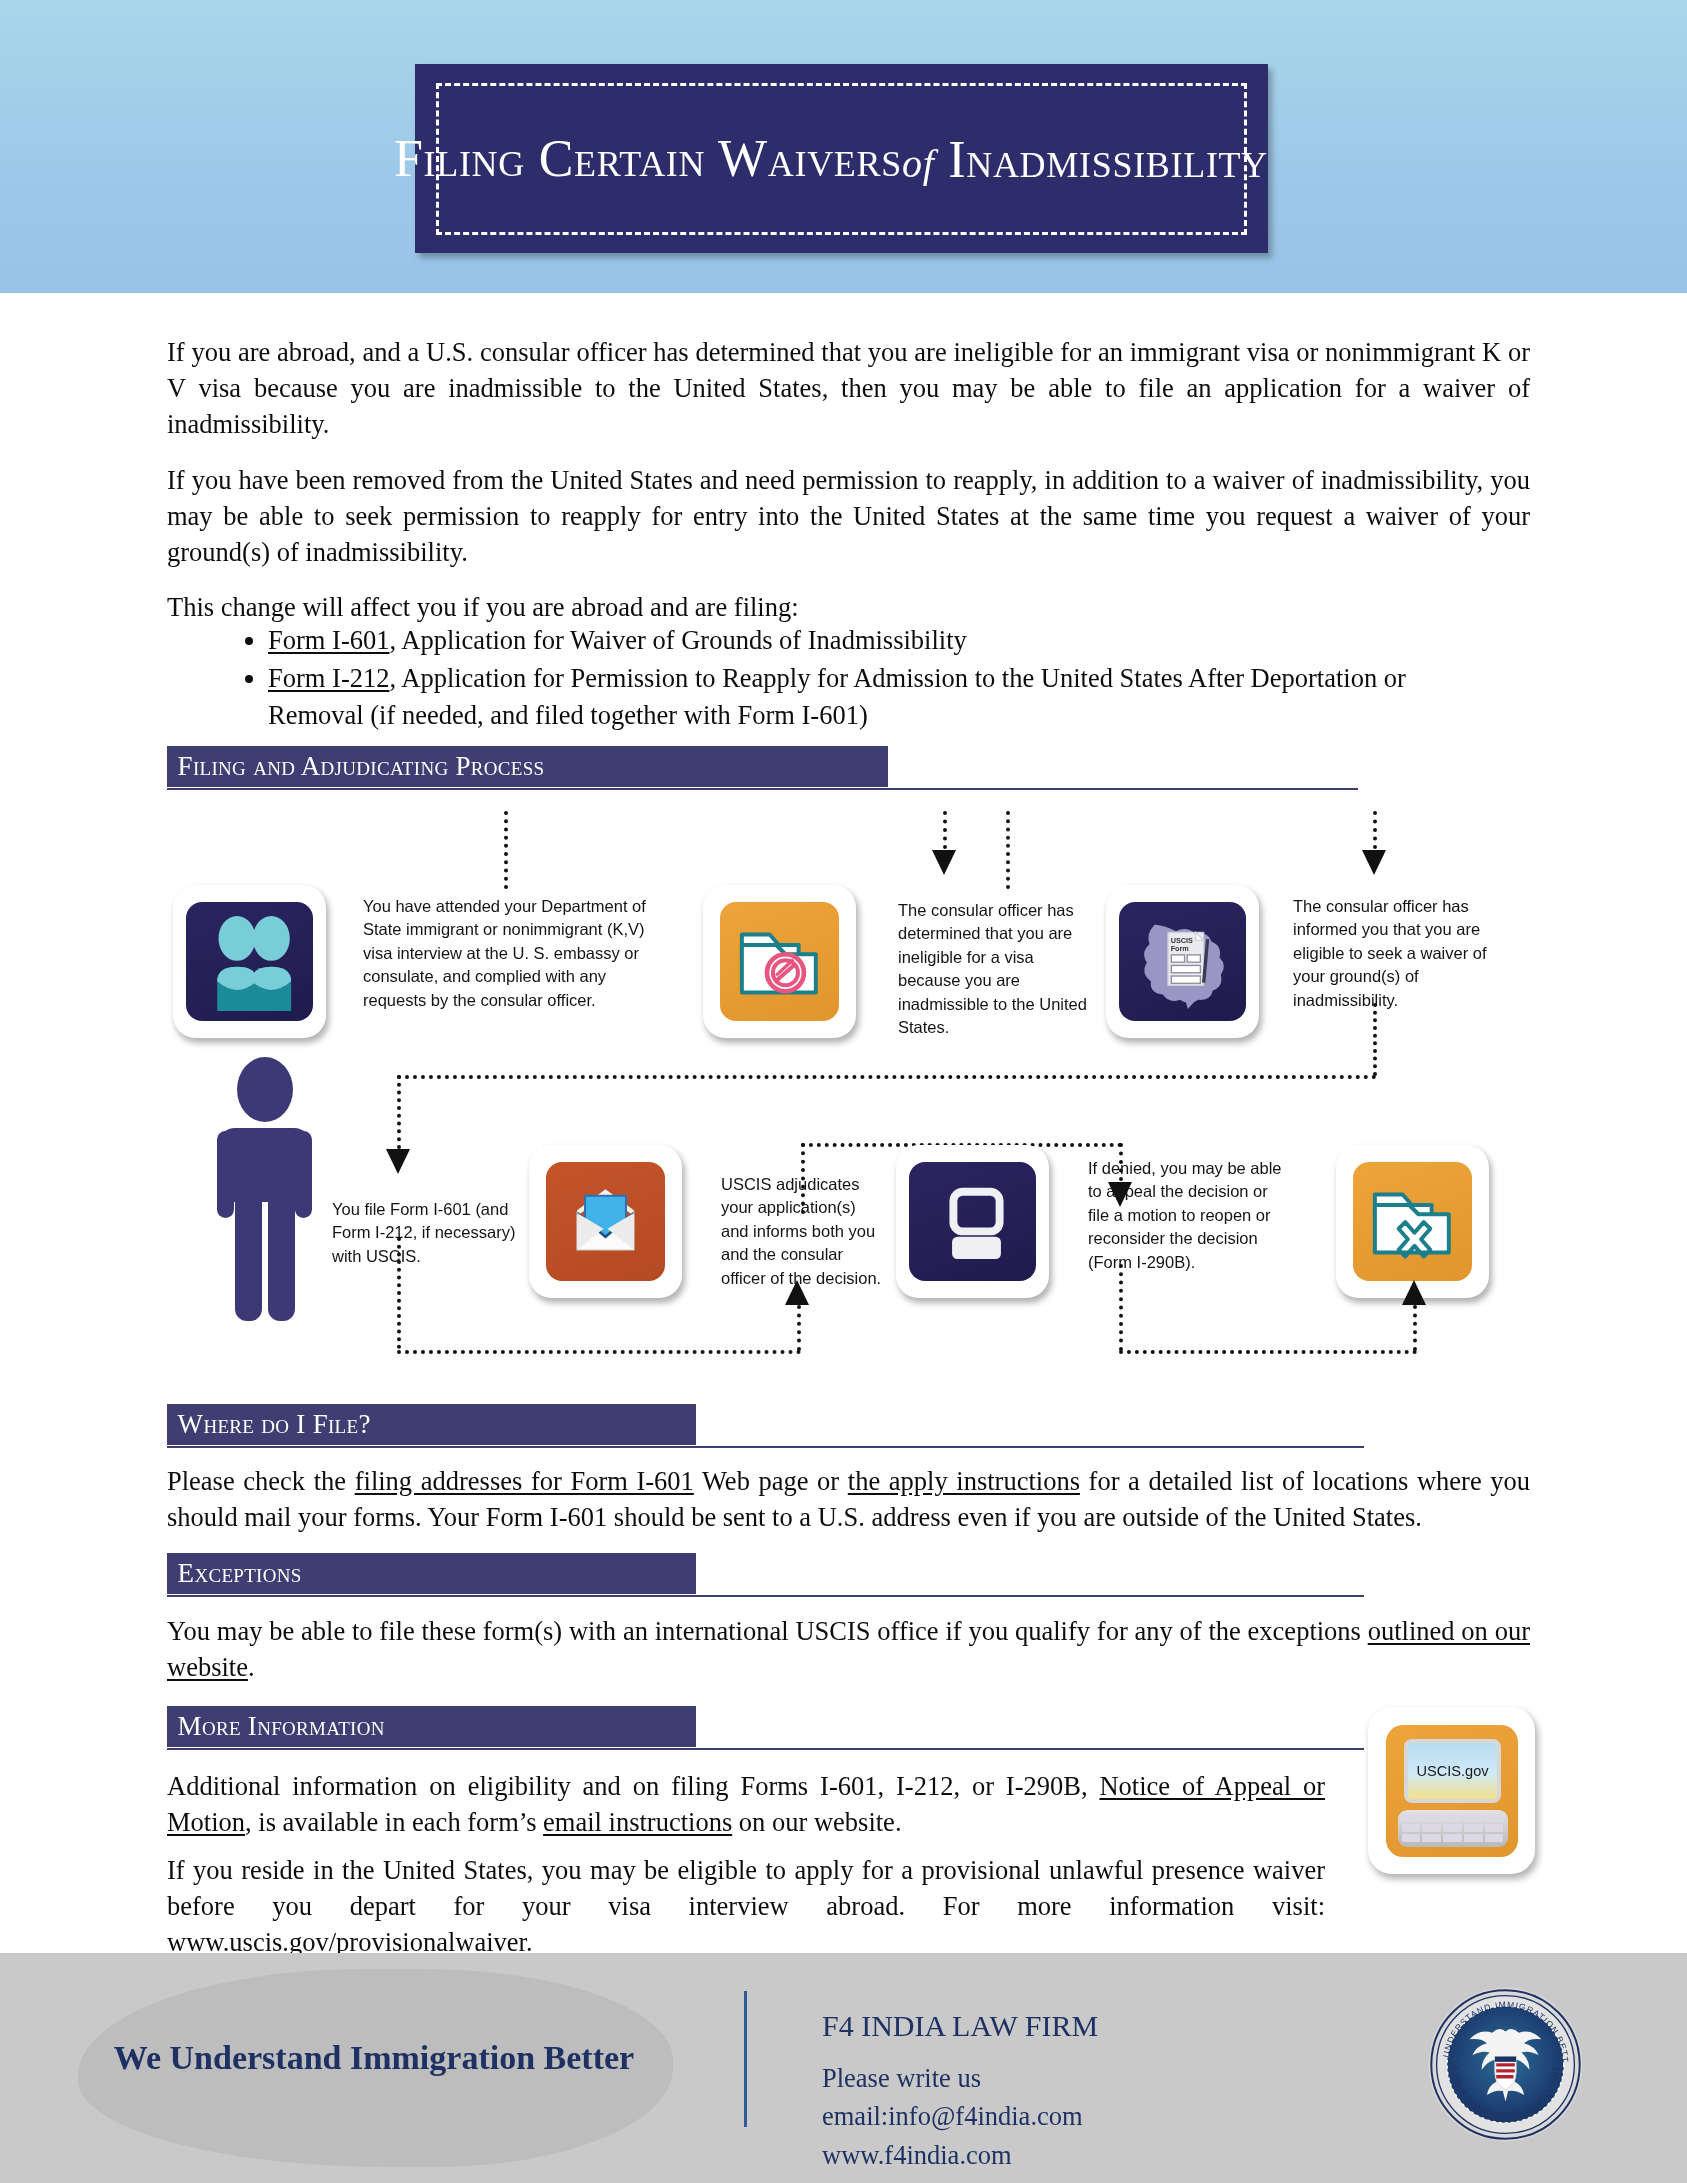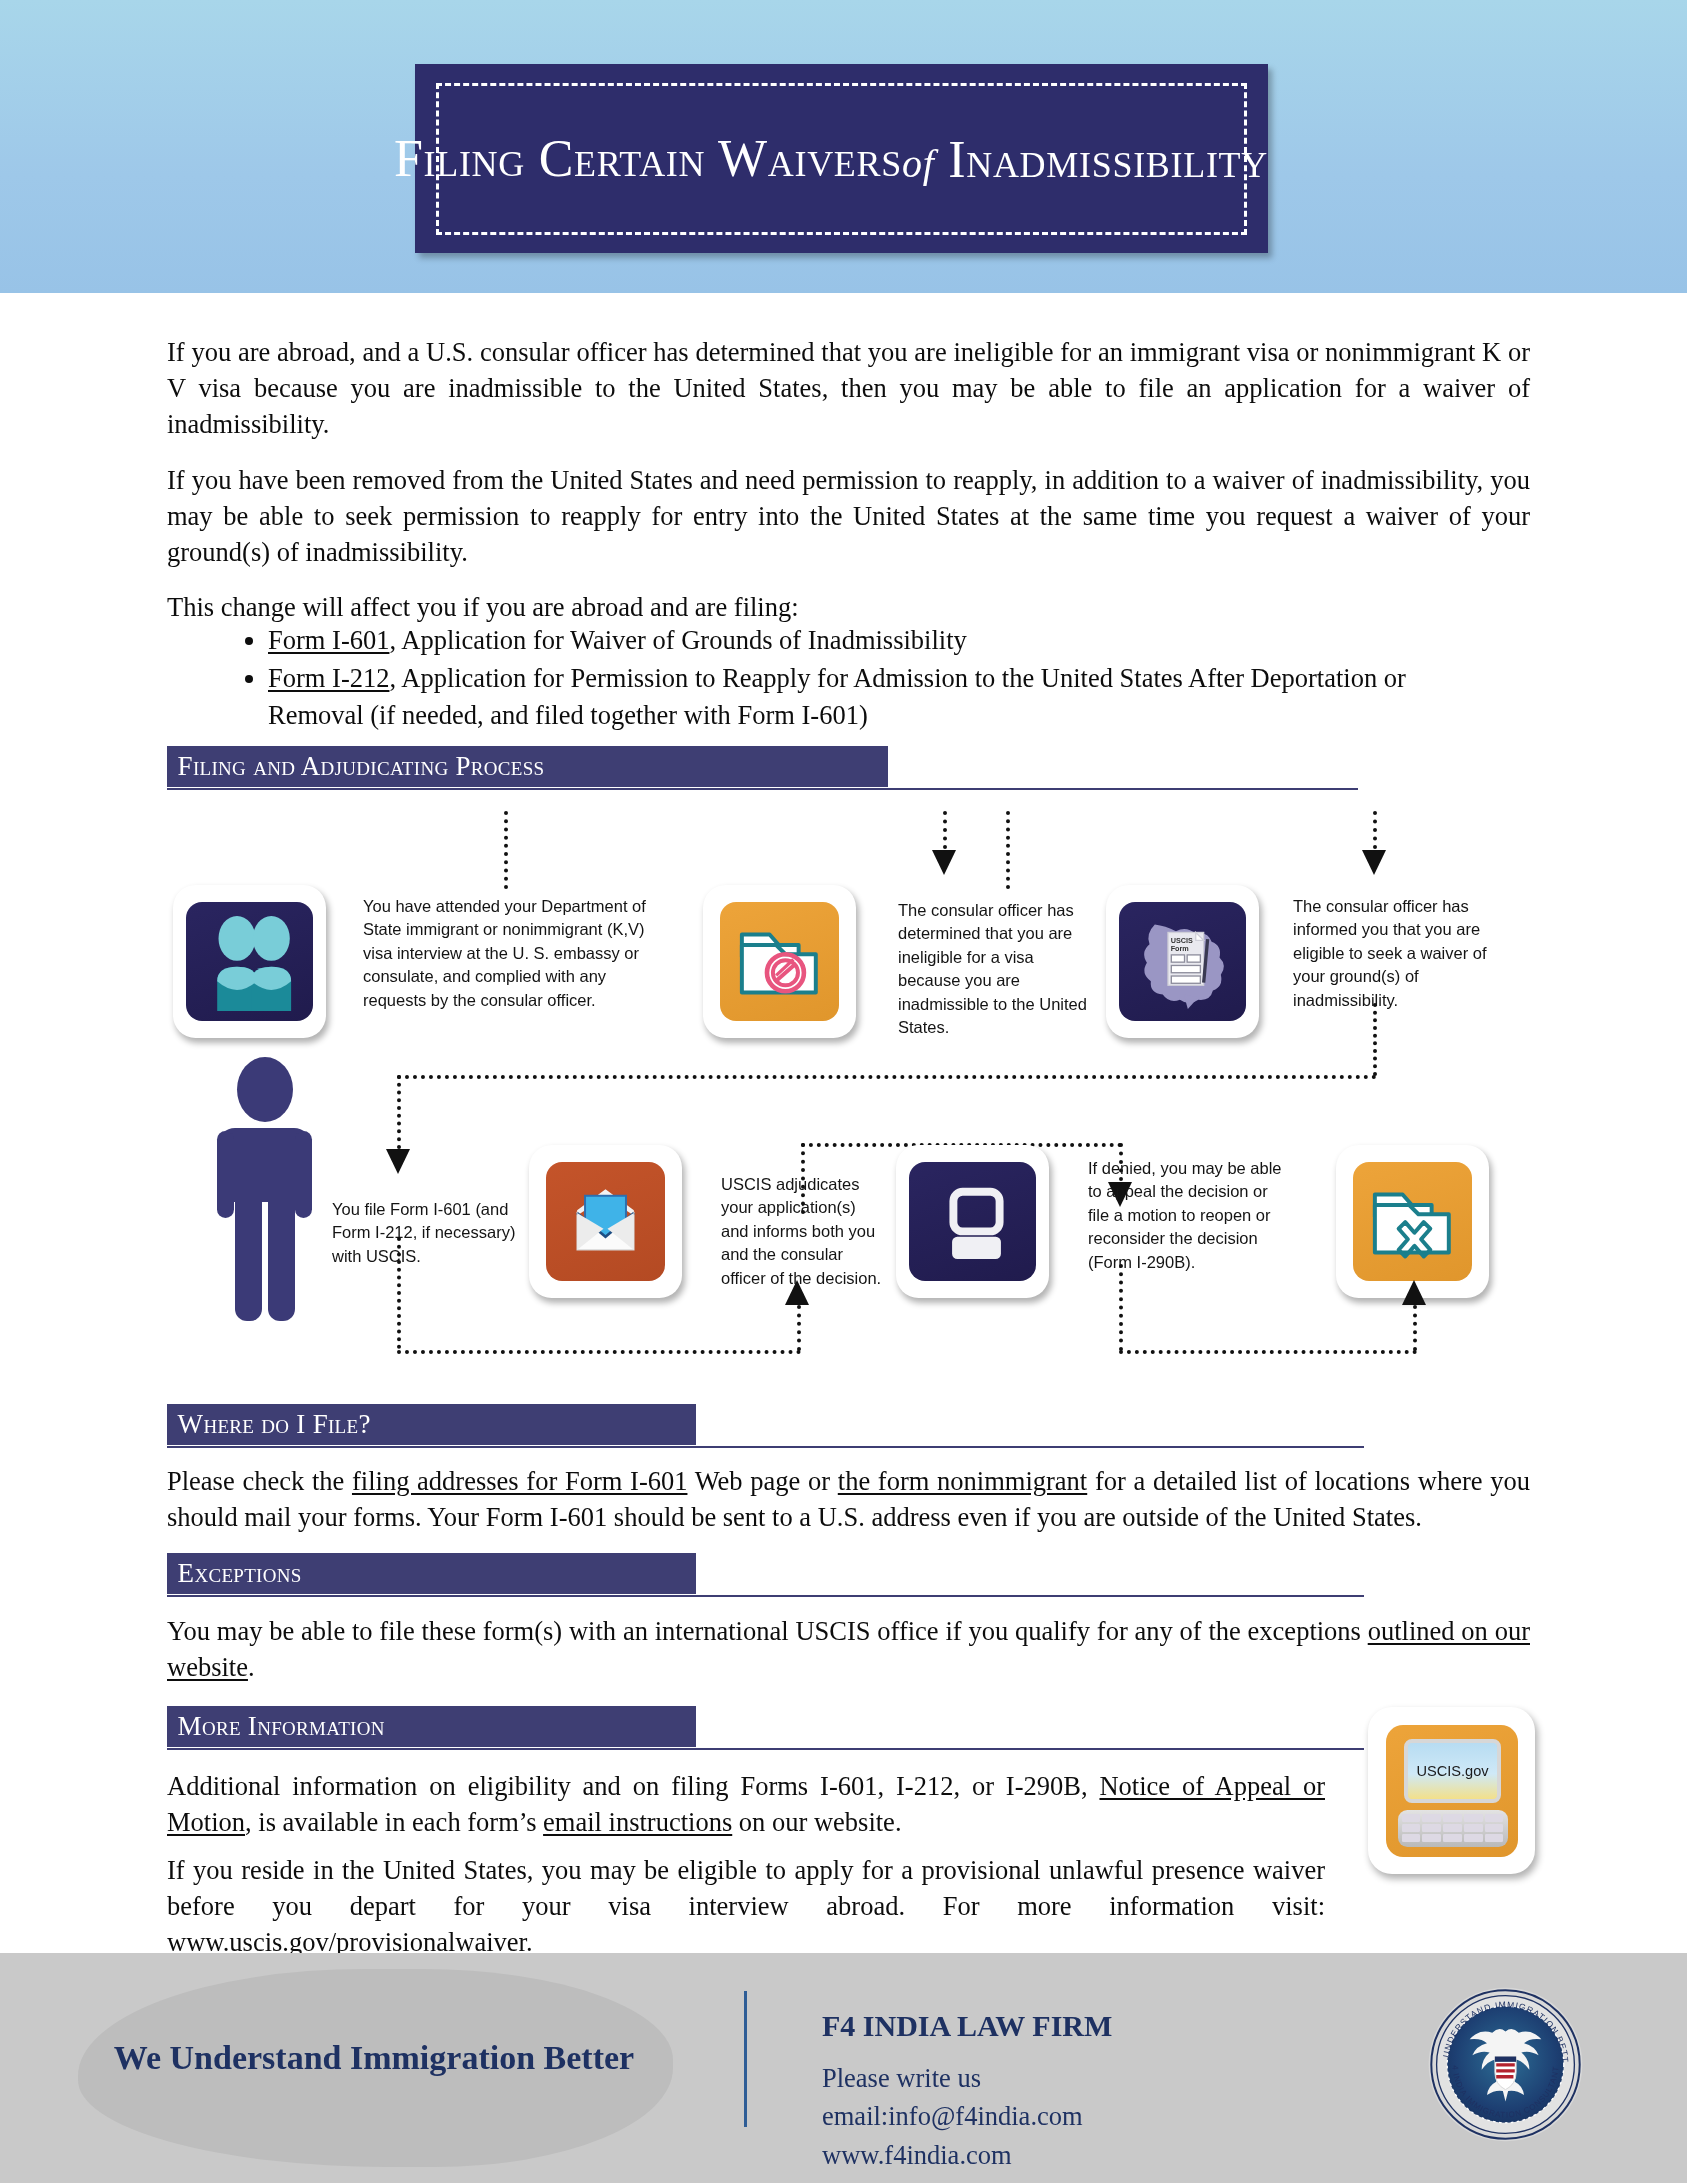--- a/index.html
+++ b/index.html
@@ -149,21 +149,21 @@
   }
   .footer-blob{
     position:absolute;left:78px;top:16px;width:595px;height:198px;
     background:#bdbdbd;border-radius:48% 42% 40% 52% / 54% 46% 50% 44%;
   }
   .tagline{
     position:absolute;left:63px;top:86px;width:622px;text-align:center;
     font-size:34px;font-weight:bold;color:#1e3162;
   }
   .divider{position:absolute;left:744px;top:38px;width:2.6px;height:136px;background:#2e5d96;}
-  .firm-name{position:absolute;left:822px;top:56px;font-size:30px;font-weight:bold;color:#1e3162;}
+  .firm-name{position:absolute;left:822px;top:56px;font-size:30px;font-weight:normal;color:#1e3162;}
   .firm-lines{position:absolute;left:822px;top:106px;font-size:26.5px;line-height:1.45;color:#1e3162;}
   .seal{position:absolute;left:1426px;top:1985px;width:159px;height:159px;}
 </style>
 </head>
 <body>
 
 <div class="header-band"></div>
 
 <div class="title-plaque">
   <div class="title-inner">
@@ -321,21 +321,21 @@
 </div>
 
 <div class="sec" style="left:167px;top:1404px;width:1197px;">
   <div class="bar" style="width:529px;">
       <span>Where do I File?</span>
     </div>
   <div class="rule" style="width:1197px;"></div>
 </div>
 
 <div class="para" style="left:167px;top:1463px;width:1363px;">
-  <span>Please check the </span><span class="ul">filing addresses for Form I-601</span><span> Web page or </span><span class="ul">the form nonimmigrant</span><span> for a detailed list of locations where you should mail your forms. Your Form I-601 should be sent to a U.S. address even if you are outside of the United States.</span>
+  <span>Please check the </span><span class="ul">filing addresses for Form I-601</span><span> Web page or </span><span class="ul">the apply instructions</span><span> for a detailed list of locations where you should mail your forms. Your Form I-601 should be sent to a U.S. address even if you are outside of the United States.</span>
 </div>
 
 <div class="sec" style="left:167px;top:1553px;width:1197px;">
   <div class="bar" style="width:529px;">
       <span>Exceptions</span>
     </div>
   <div class="rule" style="width:1197px;"></div>
 </div>
 
 <div class="para" style="left:167px;top:1613px;width:1363px;">

